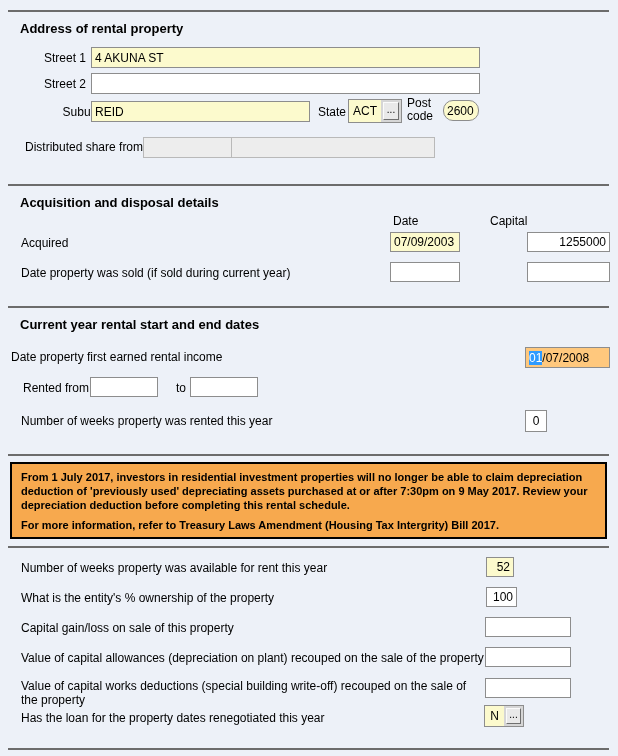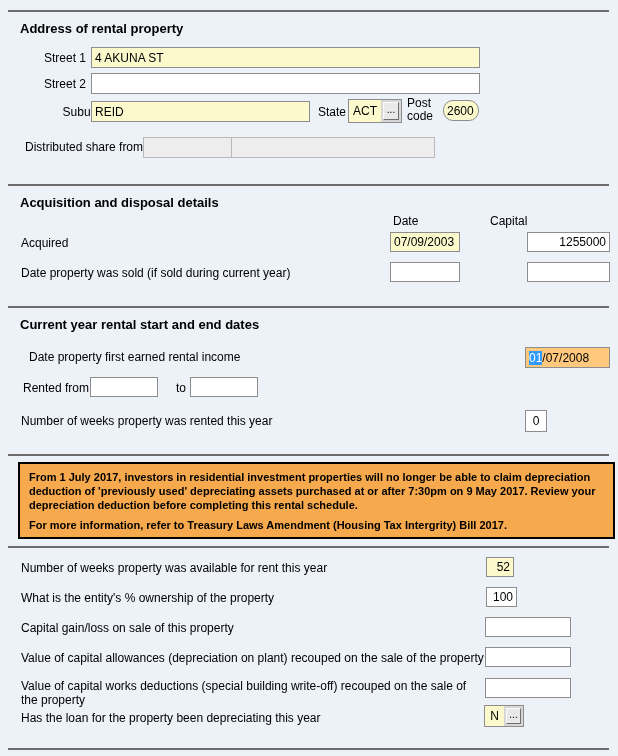--- a/index.html
+++ b/index.html
@@ -46,21 +46,20 @@
     font-size:10px;line-height:6px;letter-spacing:0px;
     display:flex;align-items:center;justify-content:center;
     padding-bottom:3px;cursor:default;
   }
   .sel{background:#2f9bff;color:#fff;}
   .warning{
     position:absolute;box-sizing:border-box;
     background:#f7a94e;border:2px solid #000000;
     font-size:11px;font-weight:bold;line-height:14px;
     padding:6px 9px;
-    margin-left:8px;
   }
   .warning p{margin:0 0 6px 0;}
   .warning p:last-child{margin:0;}
 </style>
 </head>
 <body>
 
 <div class="page">
 
   <div class="hr" style="top:10px;"></div>
@@ -102,21 +101,21 @@
   <div class="field yellow" style="left:390px;top:232px;width:70px;height:20px;">07/09/2003</div>
   <div class="field right" style="left:527px;top:232px;width:83px;height:20px;">1255000</div>
 
   <div class="label" style="left:21px;top:266px;">Date property was sold (if sold during current year)</div>
   <div class="field" style="left:390px;top:262px;width:70px;height:20px;"></div>
   <div class="field right" style="left:527px;top:262px;width:83px;height:20px;"></div>
 
   <div class="hr" style="top:306px;"></div>
   <div class="heading" style="left:20px;top:317px;">Current year rental start and end dates</div>
 
-  <div class="label" style="left:29px;top:350px;">Date property first earned rental income</div>
+  <div class="label" style="left:11px;top:350px;">Date property first earned rental income</div>
   <div class="field orange" style="left:525px;top:347px;width:85px;height:21px;">
     <span class="sel">01</span>
       <span>/07/2008</span>
   </div>
 
   <div class="label" style="left:23px;top:381px;">Rented from</div>
   <div class="field" style="left:90px;top:377px;width:68px;height:20px;"></div>
   <div class="label" style="left:176px;top:381px;">to</div>
   <div class="field" style="left:190px;top:377px;width:68px;height:20px;"></div>
 
@@ -139,21 +138,21 @@
 
   <div class="label" style="left:21px;top:621px;">Capital gain/loss on sale of this property</div>
   <div class="field" style="left:485px;top:617px;width:86px;height:20px;"></div>
 
   <div class="label" style="left:21px;top:651px;">Value of capital allowances (depreciation on plant) recouped on the sale of the property</div>
   <div class="field" style="left:485px;top:647px;width:86px;height:20px;"></div>
 
   <div class="label wrap" style="left:21px;top:679px;width:452px;">Value of capital works deductions (special building write-off) recouped on the sale of the property</div>
   <div class="field" style="left:485px;top:678px;width:86px;height:20px;"></div>
 
-  <div class="label" style="left:21px;top:711px;">Has the loan for the property been depreciating this year</div>
+  <div class="label" style="left:21px;top:711px;">Has the loan for the property dates renegotiated this year</div>
   <div class="combo" style="left:484px;top:705px;width:40px;height:22px;">
     <div class="val center" style="width:19px;">N</div>
     <div class="btn">...</div>
   </div>
 
   <div class="hr" style="top:748px;"></div>
 
 </div>
 
 </body></html>

